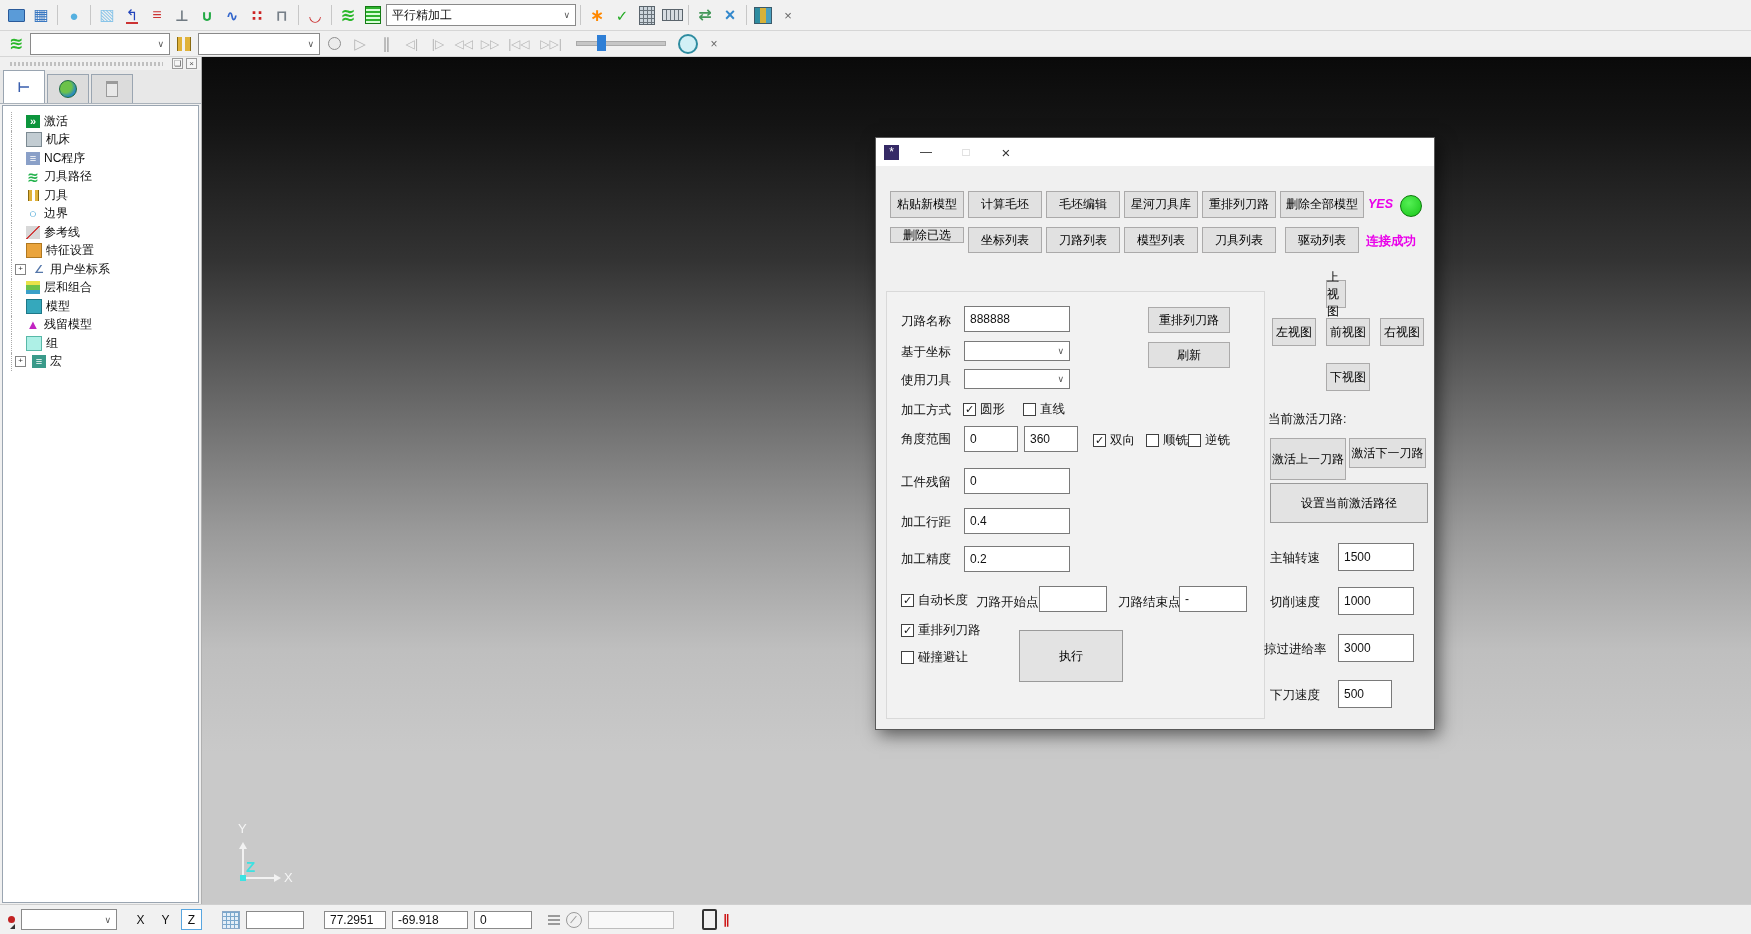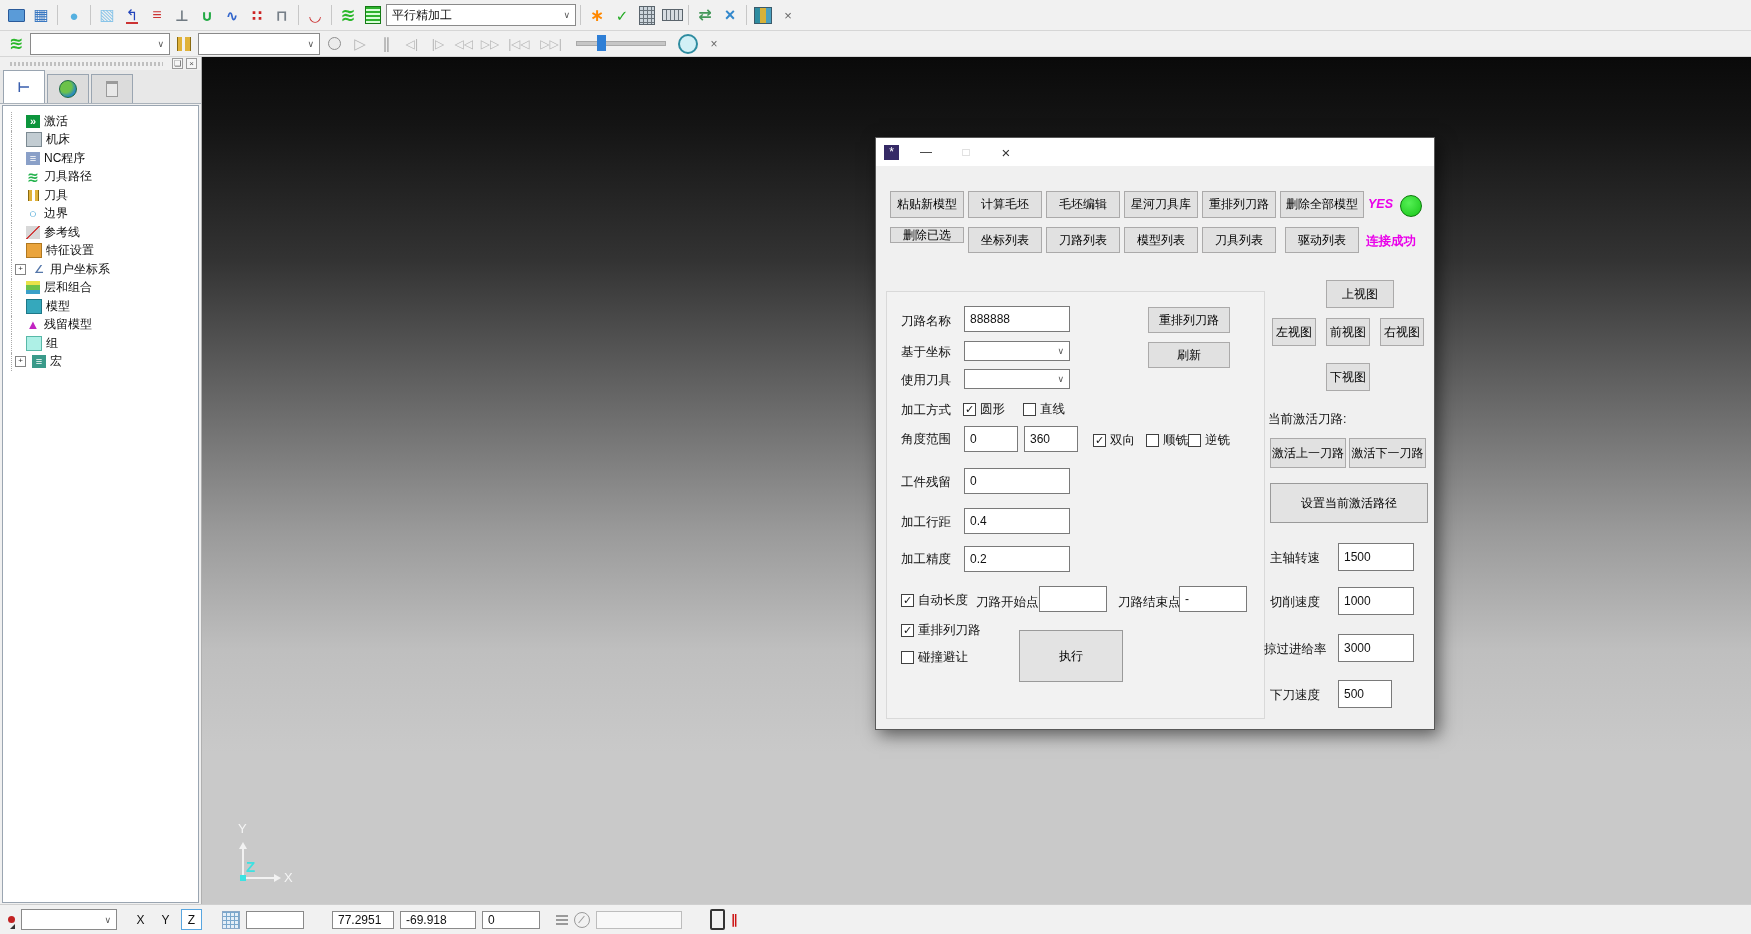--- a/index.html
+++ b/index.html
@@ -420,27 +420,27 @@
       <span class="cbx" style="left:25px;top:433px">
           <span class="cbb">✓</span>
           <span>重排列刀路</span>
         </span>
       <span class="cbx" style="left:25px;top:460px">
           <span class="cbb"></span>
           <span>碰撞避让</span>
         </span>
       <div class="btn bigbtn" style="left:143px;top:441px;width:104px;height:52px">执行</div>
 
-      <div class="btn" style="left:450px;top:91px;width:68px;height:28px">上视图</div>
+      <div class="btn" style="left:450px;top:91px;width:20px;height:28px">上视图</div>
       <div class="btn" style="left:396px;top:129px;width:44px;height:28px">左视图</div>
       <div class="btn" style="left:450px;top:129px;width:44px;height:28px">前视图</div>
       <div class="btn" style="left:504px;top:129px;width:44px;height:28px">右视图</div>
       <div class="btn" style="left:450px;top:174px;width:44px;height:28px">下视图</div>
       <span class="lbl" style="left:392px;top:222px">当前激活刀路:</span>
-      <div class="btn" style="left:394px;top:249px;width:76px;height:30px">激活上一刀路</div>
+      <div class="btn" style="left:394px;top:249px;width:76px;height:42px">激活上一刀路</div>
       <div class="btn" style="left:473px;top:249px;width:77px;height:30px">激活下一刀路</div>
       <div class="btn bigbtn" style="left:394px;top:294px;width:158px;height:40px">设置当前激活路径</div>
       <span class="lbl" style="left:394px;top:361px">主轴转速</span>
       <div class="inp" style="left:462px;top:354px;width:76px;height:28px">1500</div>
       <span class="lbl" style="left:394px;top:405px">切削速度</span>
       <div class="inp" style="left:462px;top:398px;width:76px;height:28px">1000</div>
       <span class="lbl" style="left:388px;top:452px">掠过进给率</span>
       <div class="inp" style="left:462px;top:445px;width:76px;height:28px">3000</div>
       <span class="lbl" style="left:394px;top:498px">下刀速度</span>
       <div class="inp" style="left:462px;top:491px;width:54px;height:28px">500</div>
@@ -451,21 +451,21 @@
     <span class="sdot"></span>
     <div class="combo" style="width:84px;height:19px">
       <span></span>
       <span class="carr">∨</span>
     </div>
     <span class="sbtn" style="margin-left:8px">X</span>
     <span class="sbtn">Y</span>
     <span class="sbtn on">Z</span>
     <span class="sgrid" style="margin-left:14px"></span>
     <span class="sfield" style="width:58px"></span>
-    <span class="sfield" style="width:62px;margin-left:22px">77.2951</span>
+    <span class="sfield" style="width:62px;margin-left:14px">77.2951</span>
     <span class="sfield" style="width:76px">-69.918</span>
     <span class="sfield" style="width:58px">0</span>
     <span class="xyzlist" style="margin-left:10px">
         <span></span>
         <span></span>
         <span></span>
       </span>
     <span class="compass"></span>
     <span class="sfield dim" style="width:86px"></span>
     <span class="phone" style="margin-left:22px"></span>

